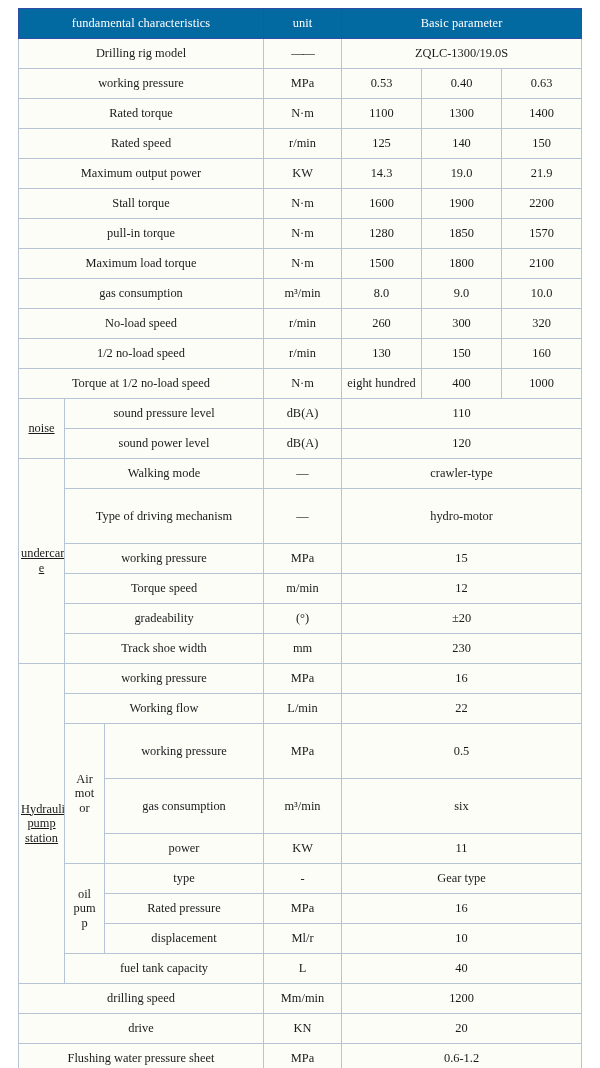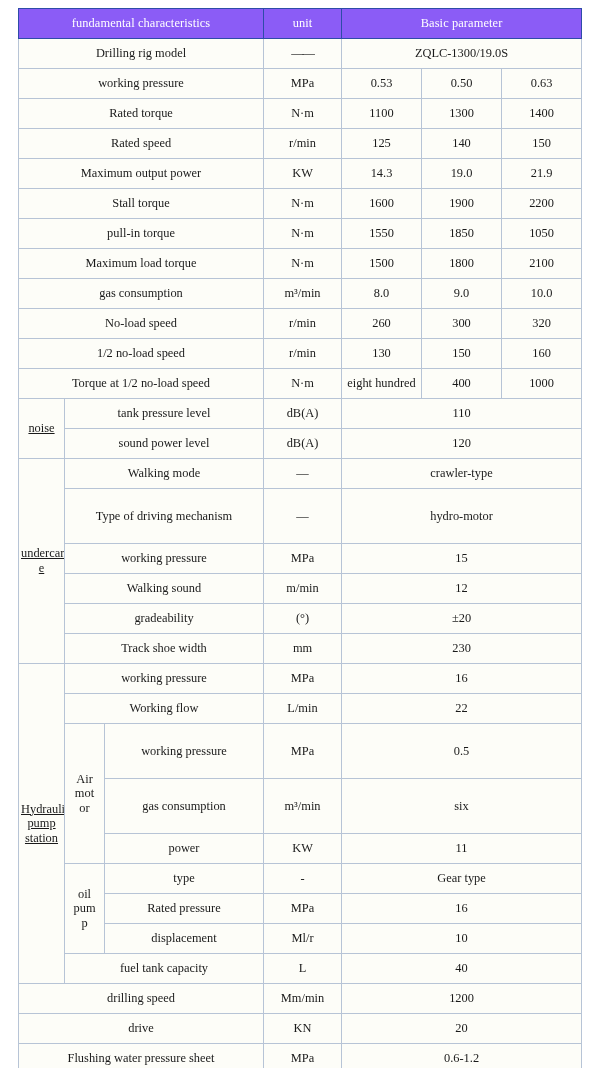--- a/index.html
+++ b/index.html
@@ -28,21 +28,21 @@
     font-size: 12.4px;
     line-height: 1.18;
     text-align: center;
     vertical-align: middle;
     color: #1a1a1a;
     padding: 2px 2px;
     font-weight: normal;
     overflow: hidden;
   }
   table.spec thead th {
-    background: #8b5cf6;
+    background: #0369a1;
     color: #ffffff;
     border: 1px solid #2E4CA8;
     height: 25px;
     font-size: 12.4px;
     letter-spacing: 0.1px;
   }
   tr.r-normal td { height: 25px; }
   tr.r-tall td { height: 50px; }
   td.vert-label { line-height: 1.55; text-decoration: underline; }
   td.narrow-stack { line-height: 1.55; font-size: 12.2px; margin-left: 44px; }
@@ -73,21 +73,21 @@
     <tbody id="table-body">
         <tr class="r-normal">
           <td colspan="3">Drilling rig model</td>
           <td class="dash-long">——</td>
           <td colspan="3">ZQLC-1300/19.0S</td>
         </tr>
         <tr class="r-normal">
           <td colspan="3">working pressure</td>
           <td>MPa</td>
           <td>0.53</td>
-          <td>0.50</td>
+          <td>0.40</td>
           <td>0.63</td>
         </tr>
         <tr class="r-normal">
           <td colspan="3">Rated torque</td>
           <td>N·m</td>
           <td>1100</td>
           <td>1300</td>
           <td>1400</td>
         </tr>
         <tr class="r-normal">
@@ -107,23 +107,23 @@
         <tr class="r-normal">
           <td colspan="3">Stall torque</td>
           <td>N·m</td>
           <td>1600</td>
           <td>1900</td>
           <td>2200</td>
         </tr>
         <tr class="r-normal">
           <td colspan="3">pull-in torque</td>
           <td>N·m</td>
-          <td>1550</td>
+          <td>1280</td>
           <td>1850</td>
-          <td>1050</td>
+          <td>1570</td>
         </tr>
         <tr class="r-normal">
           <td colspan="3">Maximum load torque</td>
           <td>N·m</td>
           <td>1500</td>
           <td>1800</td>
           <td>2100</td>
         </tr>
         <tr class="r-normal">
           <td colspan="3">gas consumption</td>
@@ -148,21 +148,21 @@
         </tr>
         <tr class="r-normal">
           <td colspan="3">Torque at 1/2 no-load speed</td>
           <td>N·m</td>
           <td>eight hundred</td>
           <td>400</td>
           <td>1000</td>
         </tr>
         <tr class="r-normal">
           <td rowspan="2" class="vert-label">noise</td>
-          <td colspan="2">tank pressure level</td>
+          <td colspan="2">sound pressure level</td>
           <td>dB(A)</td>
           <td colspan="3">110</td>
         </tr>
         <tr class="r-normal">
           <td colspan="2">sound power level</td>
           <td>dB(A)</td>
           <td colspan="3">120</td>
         </tr>
         <tr class="r-normal">
           <td rowspan="6" class="vert-label">undercarriag<br>e</td>
@@ -174,21 +174,21 @@
           <td colspan="2" class="wrap2">Type of driving mechanism</td>
           <td>—</td>
           <td colspan="3">hydro-motor</td>
         </tr>
         <tr class="r-normal">
           <td colspan="2">working pressure</td>
           <td>MPa</td>
           <td colspan="3">15</td>
         </tr>
         <tr class="r-normal">
-          <td colspan="2">Walking sound</td>
+          <td colspan="2">Torque speed</td>
           <td>m/min</td>
           <td colspan="3">12</td>
         </tr>
         <tr class="r-normal">
           <td colspan="2">gradeability</td>
           <td>(°)</td>
           <td colspan="3">±20</td>
         </tr>
         <tr class="r-normal">
           <td colspan="2">Track shoe width</td>

